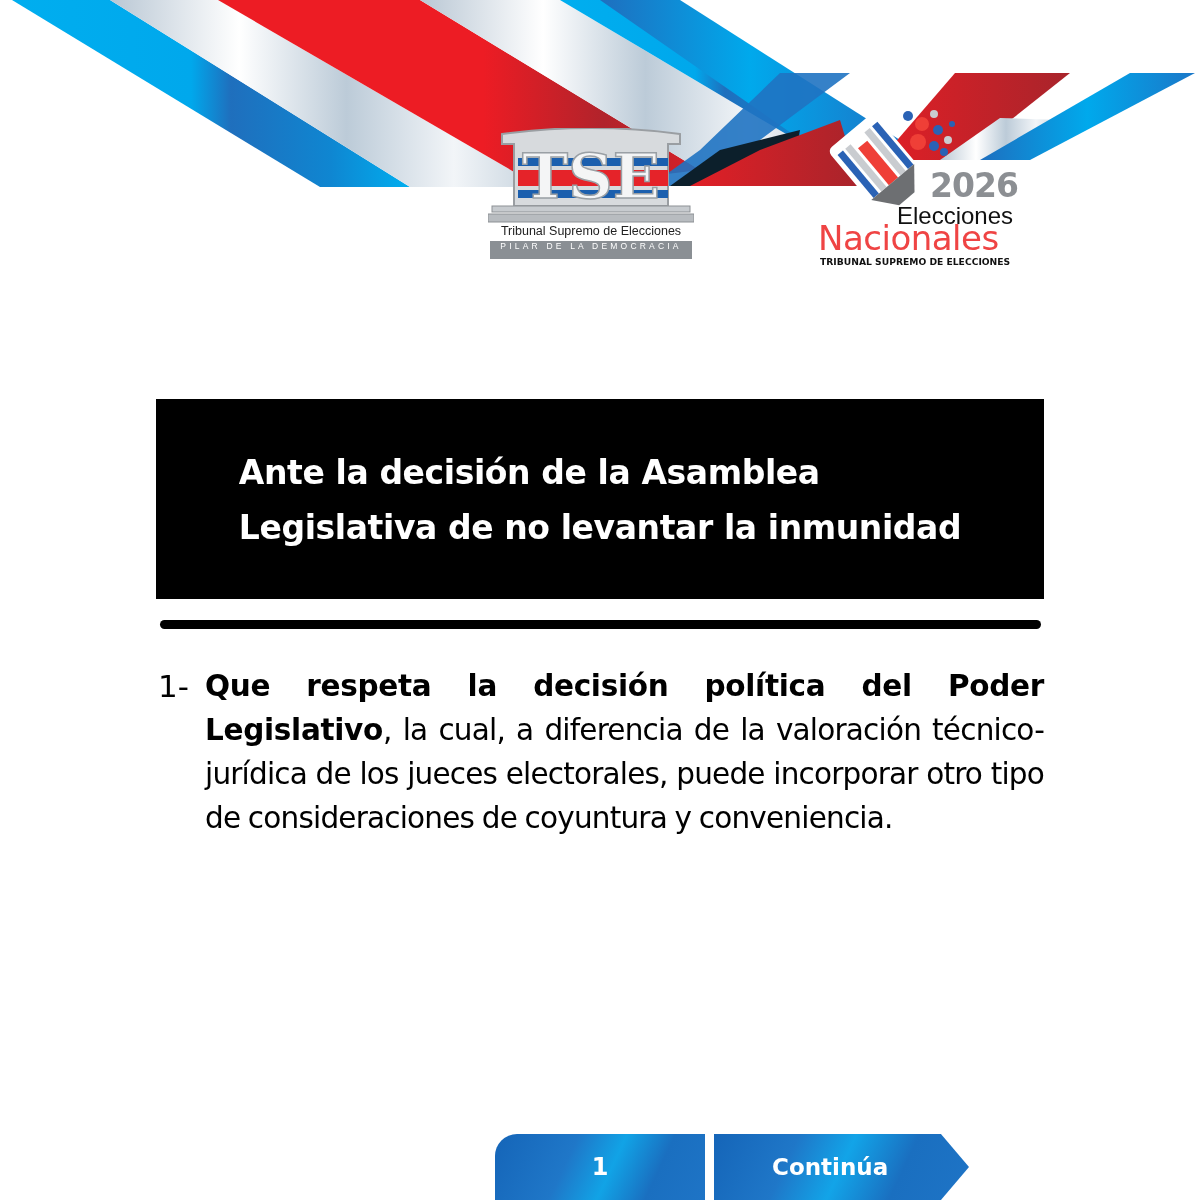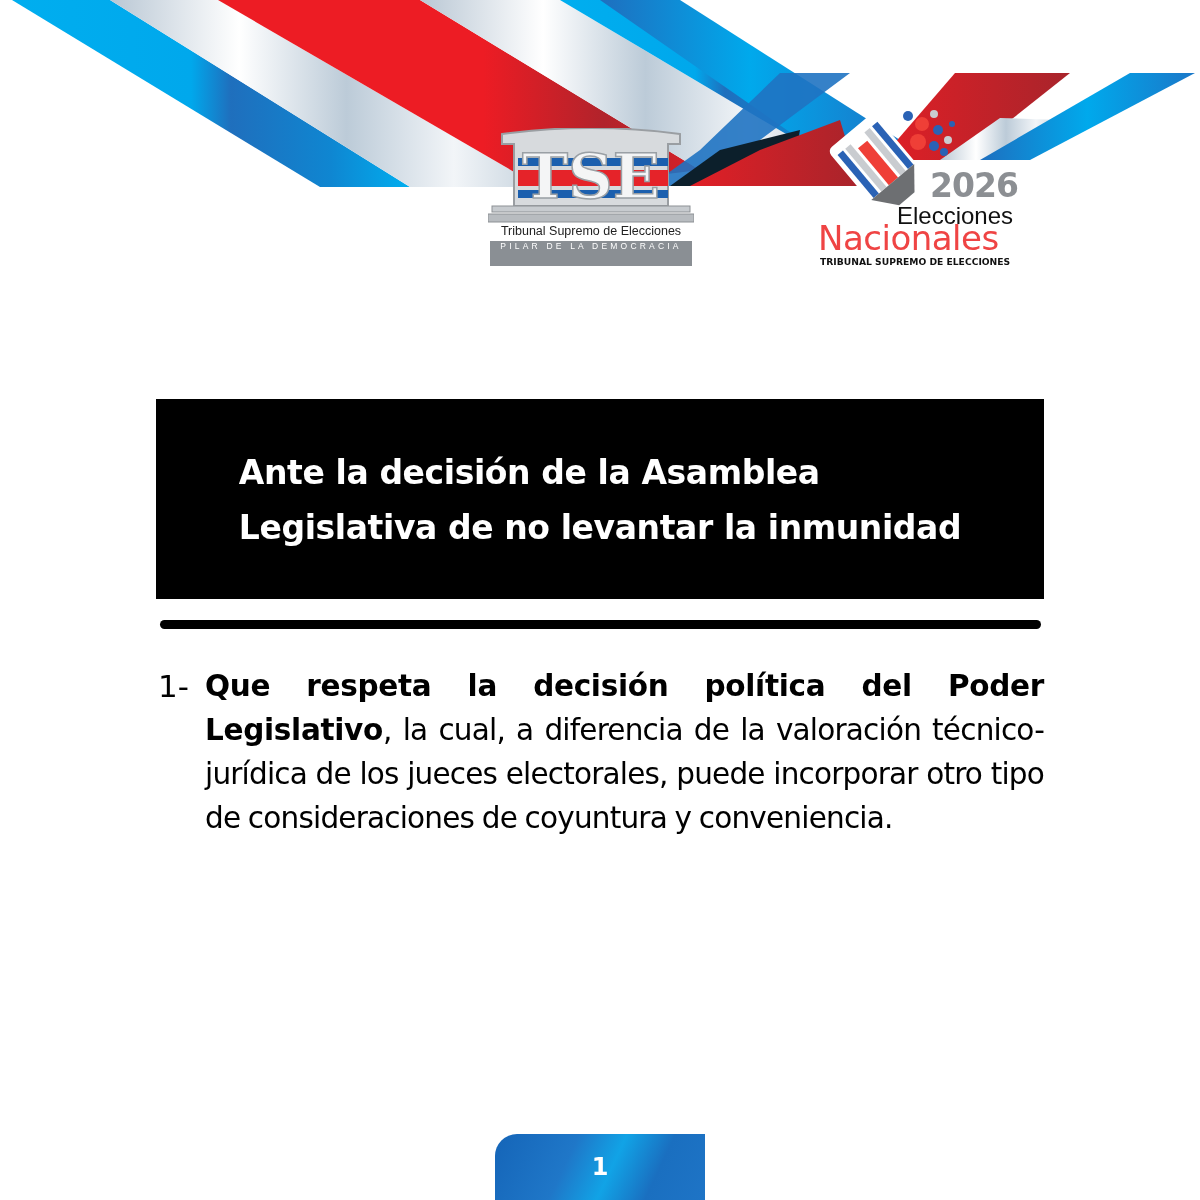--- a/index.html
+++ b/index.html
@@ -4,21 +4,21 @@
 <style>
   * { margin: 0; padding: 0; box-sizing: border-box; }
   html, body { width: 1200px; height: 1200px; background: #ffffff; overflow: hidden; }
   body { position: relative; font-family: "DejaVu Sans", "Liberation Sans", sans-serif; color: #000; }
 
   .banner { position: absolute; left: 0; top: 0; width: 1200px; height: 270px; }
 
   .tse-logo { position: absolute; left: 488px; top: 128px; width: 206px; height: 128px; }
   .tse-name { position: absolute; left: 0; top: 96px; width: 206px; text-align: center;
     font-family: "Liberation Sans", sans-serif; font-size: 12.5px; color: #222; white-space: nowrap; }
-  .tse-motto { position: absolute; left: 2px; top: 113px; width: 202px; height: 25px; background: #8a8f94;
+  .tse-motto { position: absolute; left: 2px; top: 113px; width: 202px; height: 18px; background: #8a8f94;
     color: #fff; font-family: "Liberation Sans", sans-serif; font-size: 8.5px; letter-spacing: 3.2px;
     text-align: center; line-height: 11px; white-space: nowrap; }
 
   .elec-logo { position: absolute; left: 806px; top: 102px; width: 240px; height: 170px; }
   .elec-year { position: absolute; left: 124px; top: 64px; font-family: "DejaVu Sans", sans-serif;
     font-weight: bold; font-size: 33px; color: #8c8f93; letter-spacing: -1px; }
   .elec-word { position: absolute; left: 91px; top: 100px; font-family: "Liberation Sans", sans-serif;
     font-size: 24px; color: #111; }
   .elec-nac { position: absolute; left: 12px; top: 116px; font-family: "DejaVu Sans", sans-serif;
     font-weight: normal; font-size: 34px; color: #ef4444; letter-spacing: -0.5px; }
@@ -155,13 +155,16 @@
 
 <div class="point">
   <span class="point-num">1-</span>
   <p class="point-text"><b>Que respeta la decisión política del Poder Legislativo</b><span>, la cual, a diferencia de la valoración técnico-jurídica de los jueces electorales, puede incorporar otro tipo de consideraciones de coyuntura y conveniencia.</span></p>
 </div>
 
 <div class="pager">
   <div class="page-btn">
     <span>1</span>
   </div>
+  <div class="next-btn">
+    <span>Continúa</span>
+  </div>
 </div>
 
 </body></html>

